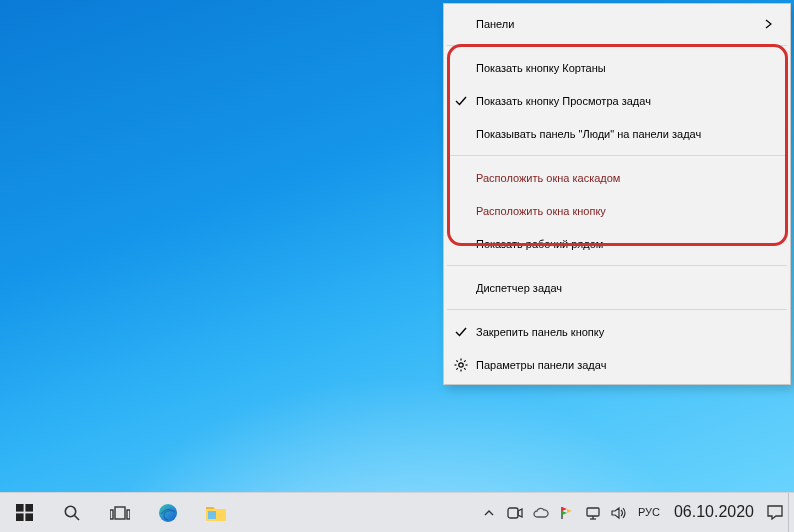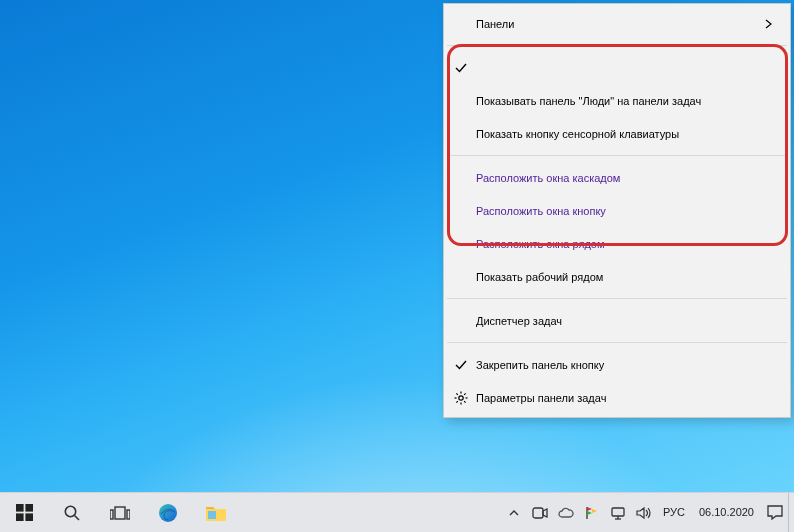--- a/index.html
+++ b/index.html
@@ -20,35 +20,35 @@
     background: #e4e6ea; border-top: 1px solid #cfd3d9;
     display: flex; align-items: stretch; justify-content: space-between;
   }
   .tb-left, .tb-right { display: flex; align-items: center; }
   .tb-btn {
     width: 48px; height: 40px; display: flex; align-items: center; justify-content: center;
     cursor: pointer;
   }
   .tb-right .tray-icon { width: 26px; display:flex; align-items:center; justify-content:center; height:40px; }
   .tb-right .tray-text { font-size: 11px; color: #222; padding: 0 6px; text-align:center; line-height:1.2; }
-  .clock { font-size: 11px; text-align: right; padding: 0 8px; line-height: 1.3; color:#222; }
+  .clock { font-size: 16px; text-align: right; padding: 0 8px; line-height: 1.3; color:#222; }
 
   
   .context-menu {
     position: absolute; top: 3px; left: 443px; width: 348px;
     background: #f2f2f2; border: 1px solid #c8c8c8;
     box-shadow: 4px 4px 10px rgba(0,0,0,0.18);
     padding: 3px 2px;
   }
   .cm-item {
     display: flex; align-items: center;
     height: 33px; font-size: 11px; color: #000;
     padding: 0 10px 0 0; cursor: default; position: relative;
   }
-  .cm-item.disabled { color: #4c1d95; }
+  .cm-item.disabled { color: #7f1d1d; }
   .cm-check { width: 30px; display:flex; align-items:center; justify-content:center; flex: 0 0 30px; }
   .cm-label { flex: 1; white-space: nowrap; overflow: hidden; }
   .cm-arrow { width: 14px; flex: 0 0 14px; color:#000; }
   .cm-item.disabled .cm-arrow { color:#8a8a8a; }
   .cm-sep { height: 1px; background: #d8d8d8; margin: 5px 1px; }
   .cm-gear { width:30px; flex:0 0 30px; display:flex;align-items:center;justify-content:center; }
 
   
   .annotation-box {
     position: absolute;
@@ -68,51 +68,47 @@
       <span class="cm-check"></span>
       <span class="cm-label">Панели</span>
       <span class="cm-arrow">
         <svg width="8" height="10" viewBox="0 0 8 10">
           <path d="M2 1 L7 5 L2 9" fill="none" stroke="currentColor" stroke-width="1.2"></path>
         </svg>
       </span>
     </div>
     <div class="cm-sep"></div>
     <div class="cm-item enabled">
+      <span class="cm-check"></span>
+      <span class="cm-label">Показать кнопку Кортаны</span>
+      <span class="cm-arrow"></span>
+    </div>
+    <div class="cm-item enabled">
       <span class="cm-check">
         <svg width="12" height="12" viewBox="0 0 12 12">
           <path d="M1 6 L4.5 9.5 L11 2" fill="none" stroke="#000" stroke-width="1.4"></path>
         </svg>
       </span>
+      <span class="cm-label">Показать кнопку Просмотра задач</span>
       <span class="cm-arrow"></span>
     </div>
     <div class="cm-item enabled">
       <span class="cm-check"></span>
       <span class="cm-label">Показывать панель "Люди" на панели задач</span>
       <span class="cm-arrow"></span>
     </div>
-    <div class="cm-item enabled">
-      <span class="cm-check"></span>
-      <span class="cm-label">Показать кнопку сенсорной клавиатуры</span>
-      <span class="cm-arrow"></span>
-    </div>
     <div class="cm-sep"></div>
     <div class="cm-item disabled">
       <span class="cm-check"></span>
       <span class="cm-label">Расположить окна каскадом</span>
       <span class="cm-arrow"></span>
     </div>
     <div class="cm-item disabled">
       <span class="cm-check"></span>
       <span class="cm-label">Расположить окна кнопку</span>
-      <span class="cm-arrow"></span>
-    </div>
-    <div class="cm-item disabled">
-      <span class="cm-check"></span>
-      <span class="cm-label">Расположить окна рядом</span>
       <span class="cm-arrow"></span>
     </div>
     <div class="cm-item enabled">
       <span class="cm-check"></span>
       <span class="cm-label">Показать рабочий рядом</span>
       <span class="cm-arrow"></span>
     </div>
     <div class="cm-sep"></div>
     <div class="cm-item enabled">
       <span class="cm-check"></span>

